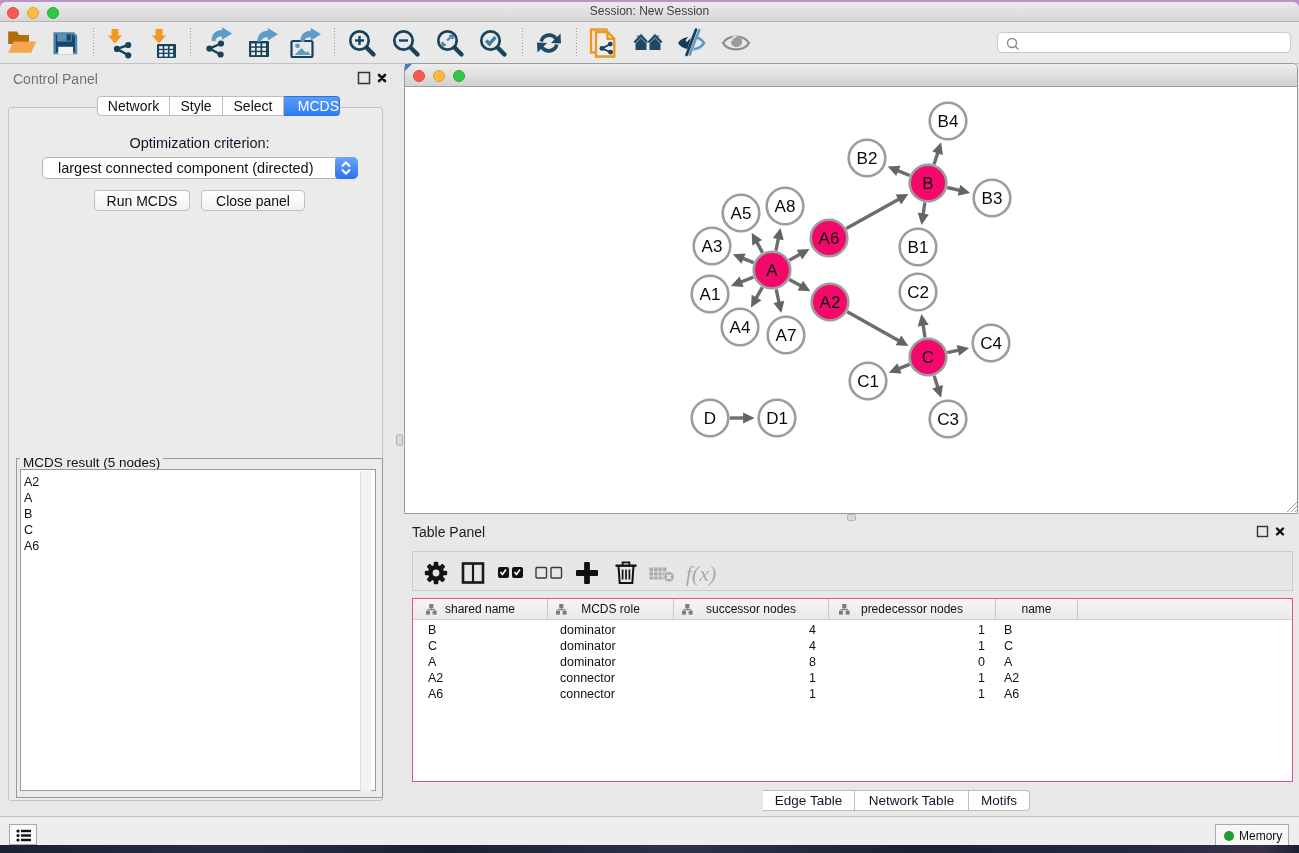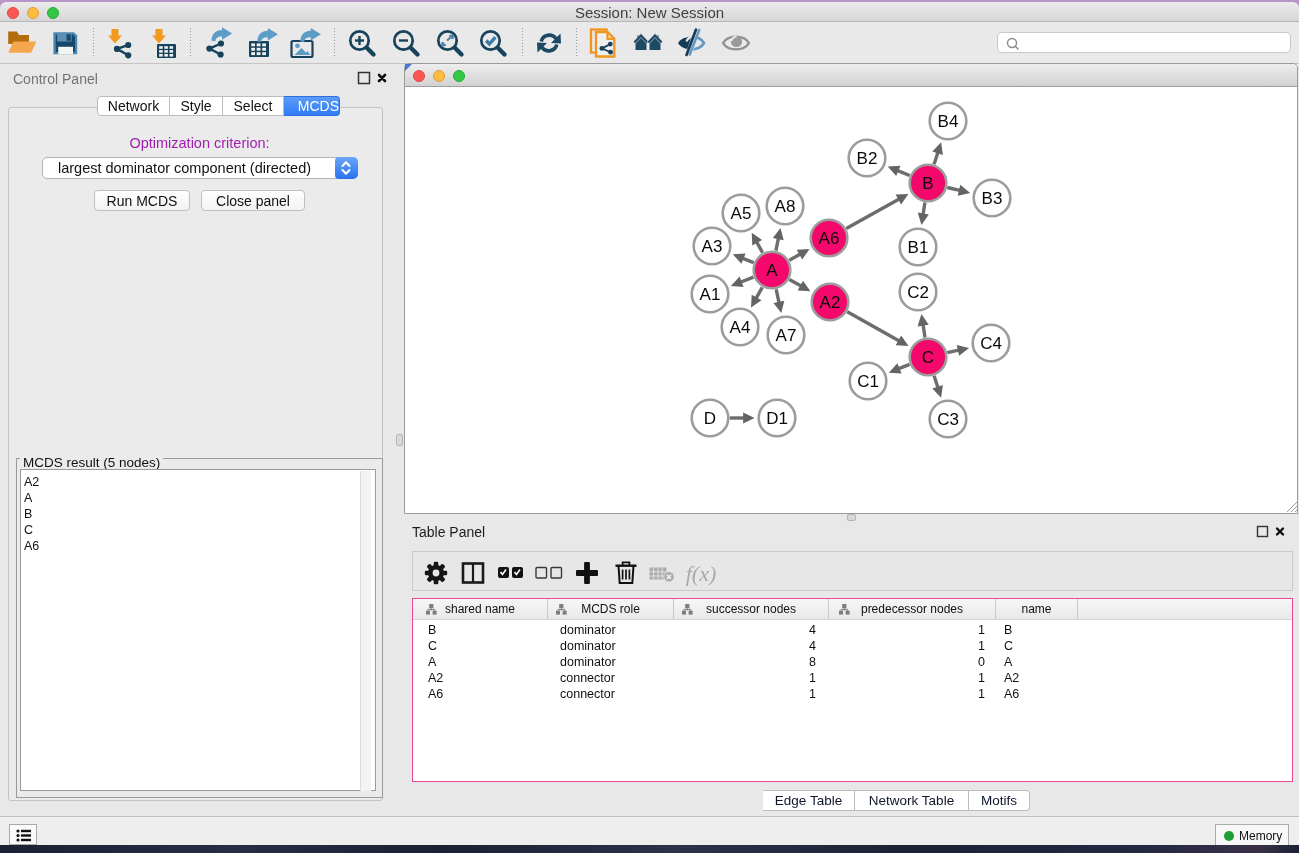--- a/index.html
+++ b/index.html
@@ -10,38 +10,38 @@
 
 #desktop-top { left:0; top:0; width:1299px; height:9px; background:#b795c6; }
 #desktop-bot { left:0; top:845px; width:1299px; height:8px; background:linear-gradient(90deg,#1a2134 0%,#272e44 18%,#1a2134 34%,#2c3349 52%,#1b2235 70%,#232941 88%,#3a3048 97%,#1b2235 100%); }
 
 
 #titlebar { left:0; top:2px; width:1299px; height:20px; background:linear-gradient(#ebebeb,#d6d6d6); border-radius:6px 6px 0 0; border-bottom:1px solid #b7b7b7; }
 .tl { position:absolute; width:12px; height:12px; border-radius:50%; top:5px; }
 #titlebar .tl.r { left:7px;  background:#fc5753; border:0.5px solid #df4744; }
 #titlebar .tl.y { left:27px; background:#fdbc40; border:0.5px solid #de9f34; }
 #titlebar .tl.g { left:47px; background:#33c748; border:0.5px solid #27aa35; }
-#title-text { left:0; top:4px; width:1299px; text-align:center; font-size:15px; color:#3f3f3f; }
+#title-text { left:0; top:4px; width:1299px; text-align:center; font-size:12px; color:#3f3f3f; }
 
 
 #toolbar { left:0; top:22px; width:1299px; height:42px; background:#e9e9e9; border-bottom:1px solid #c4c4c4; }
 .tsep { position:absolute; top:6px; height:30px; width:1px; background:repeating-linear-gradient(#9a9a9a 0 1px, transparent 1px 3px); }
 #searchbox { position:absolute; left:997px; top:10px; width:294px; height:21px; background:#fff; border:1px solid #c9c9c9; border-radius:5px; }
 
 
 #cp-title { left:13px; top:71px; font-size:14px; color:#737373; }
 #cp-inner { left:8px; top:107px; width:375px; height:694px; background:#ebebeb; border:1px solid #c3c3c3; border-radius:3px; }
 .seg { position:absolute; display:flex; height:20px;padding-left:20px; }
 .seg div { border:1px solid #bcbcbc; border-left:none; background:#fff; color:#111; font-size:14px; text-align:center; line-height:19px; }
 .seg div:first-child { border-left:1px solid #bcbcbc; border-radius:4px 0 0 4px; }
 .seg div:last-child { border-radius:0 4px 4px 0; }
 .seg div.on { background:linear-gradient(#5a9cf8,#2f7cf5); color:#fff; border-color:#2f6fe0; }
 #cp-tabs { left:77px; top:96px; }
 #cp-tabs .t1 { width:73px; } #cp-tabs .t2 { width:53px; } #cp-tabs .t3 { width:61px; } #cp-tabs .t4 { width:56px;text-align:right; }
-#opt-label { left:12px; top:135px; width:375px; text-align:center; font-size:14.5px; color:#a21caf; }
+#opt-label { left:12px; top:135px; width:375px; text-align:center; font-size:14.5px; color:#0f172a; }
 #combo { left:42px; top:157px; width:316px; height:22px; background:#fff; border:1px solid #b3b3b3; border-radius:5px; }
 #combo .txt { position:absolute; left:15px; top:2px; font-size:14.5px; color:#111; }
 #combo .btn { position:absolute; right:-1px; top:-1px; width:23px; height:22px; background:linear-gradient(#6aa6f9,#2a71ee); border-radius:4px 5px 5px 4px; }
 .pbtn { position:absolute; height:21px; background:linear-gradient(#ffffff,#f2f2f2); border:1px solid #c0c0c0; border-radius:4px; font-size:14px; color:#111; text-align:center; line-height:20px; }
 #btn-run { left:94px; top:190px; width:96px; }
 #btn-close { left:201px; top:190px; width:104px; }
 #fieldset { left:16px; top:458px; width:367px; height:340px; border:1px solid #9a9a9a; }
 #fieldset-legend { left:20px; top:455px; background:#ebebeb; padding:0 3px; font-size:13.5px; color:#111; }
 #listbox { left:20px; top:469px; width:356px; height:322px; background:#fff; border:1px solid #9a9a9a; font-size:12.5px; color:#111; padding-top:4px; }
 #listbox div { padding-left:3px; height:16px; line-height:16px; }
@@ -267,21 +267,21 @@
 </svg>
 <div class="abs" id="cp-inner"></div>
 <div class="seg" id="cp-tabs">
   <div class="t1">Network</div>
     <div class="t2">Style</div>
     <div class="t3">Select</div>
     <div class="t4 on">MCDS</div>
 </div>
 <div class="abs" id="opt-label">Optimization criterion:</div>
 <div class="abs" id="combo">
-  <div class="txt">largest dominator component (directed)</div>
+  <div class="txt">largest connected component (directed)</div>
   <div class="btn">
     <svg width="22" height="22" viewBox="0 0 22 22">
         <path d="M7.5 9 L11 5.2 L14.5 9" fill="none" stroke="#fff" stroke-width="2" stroke-linecap="round" stroke-linejoin="round"></path>
         <path d="M7.5 13 L11 16.8 L14.5 13" fill="none" stroke="#fff" stroke-width="2" stroke-linecap="round" stroke-linejoin="round"></path>
       </svg>
   </div>
 </div>
 <div class="pbtn" id="btn-run">Run MCDS</div>
 <div class="pbtn" id="btn-close">Close panel</div>
 <div class="abs" id="fieldset"></div>

